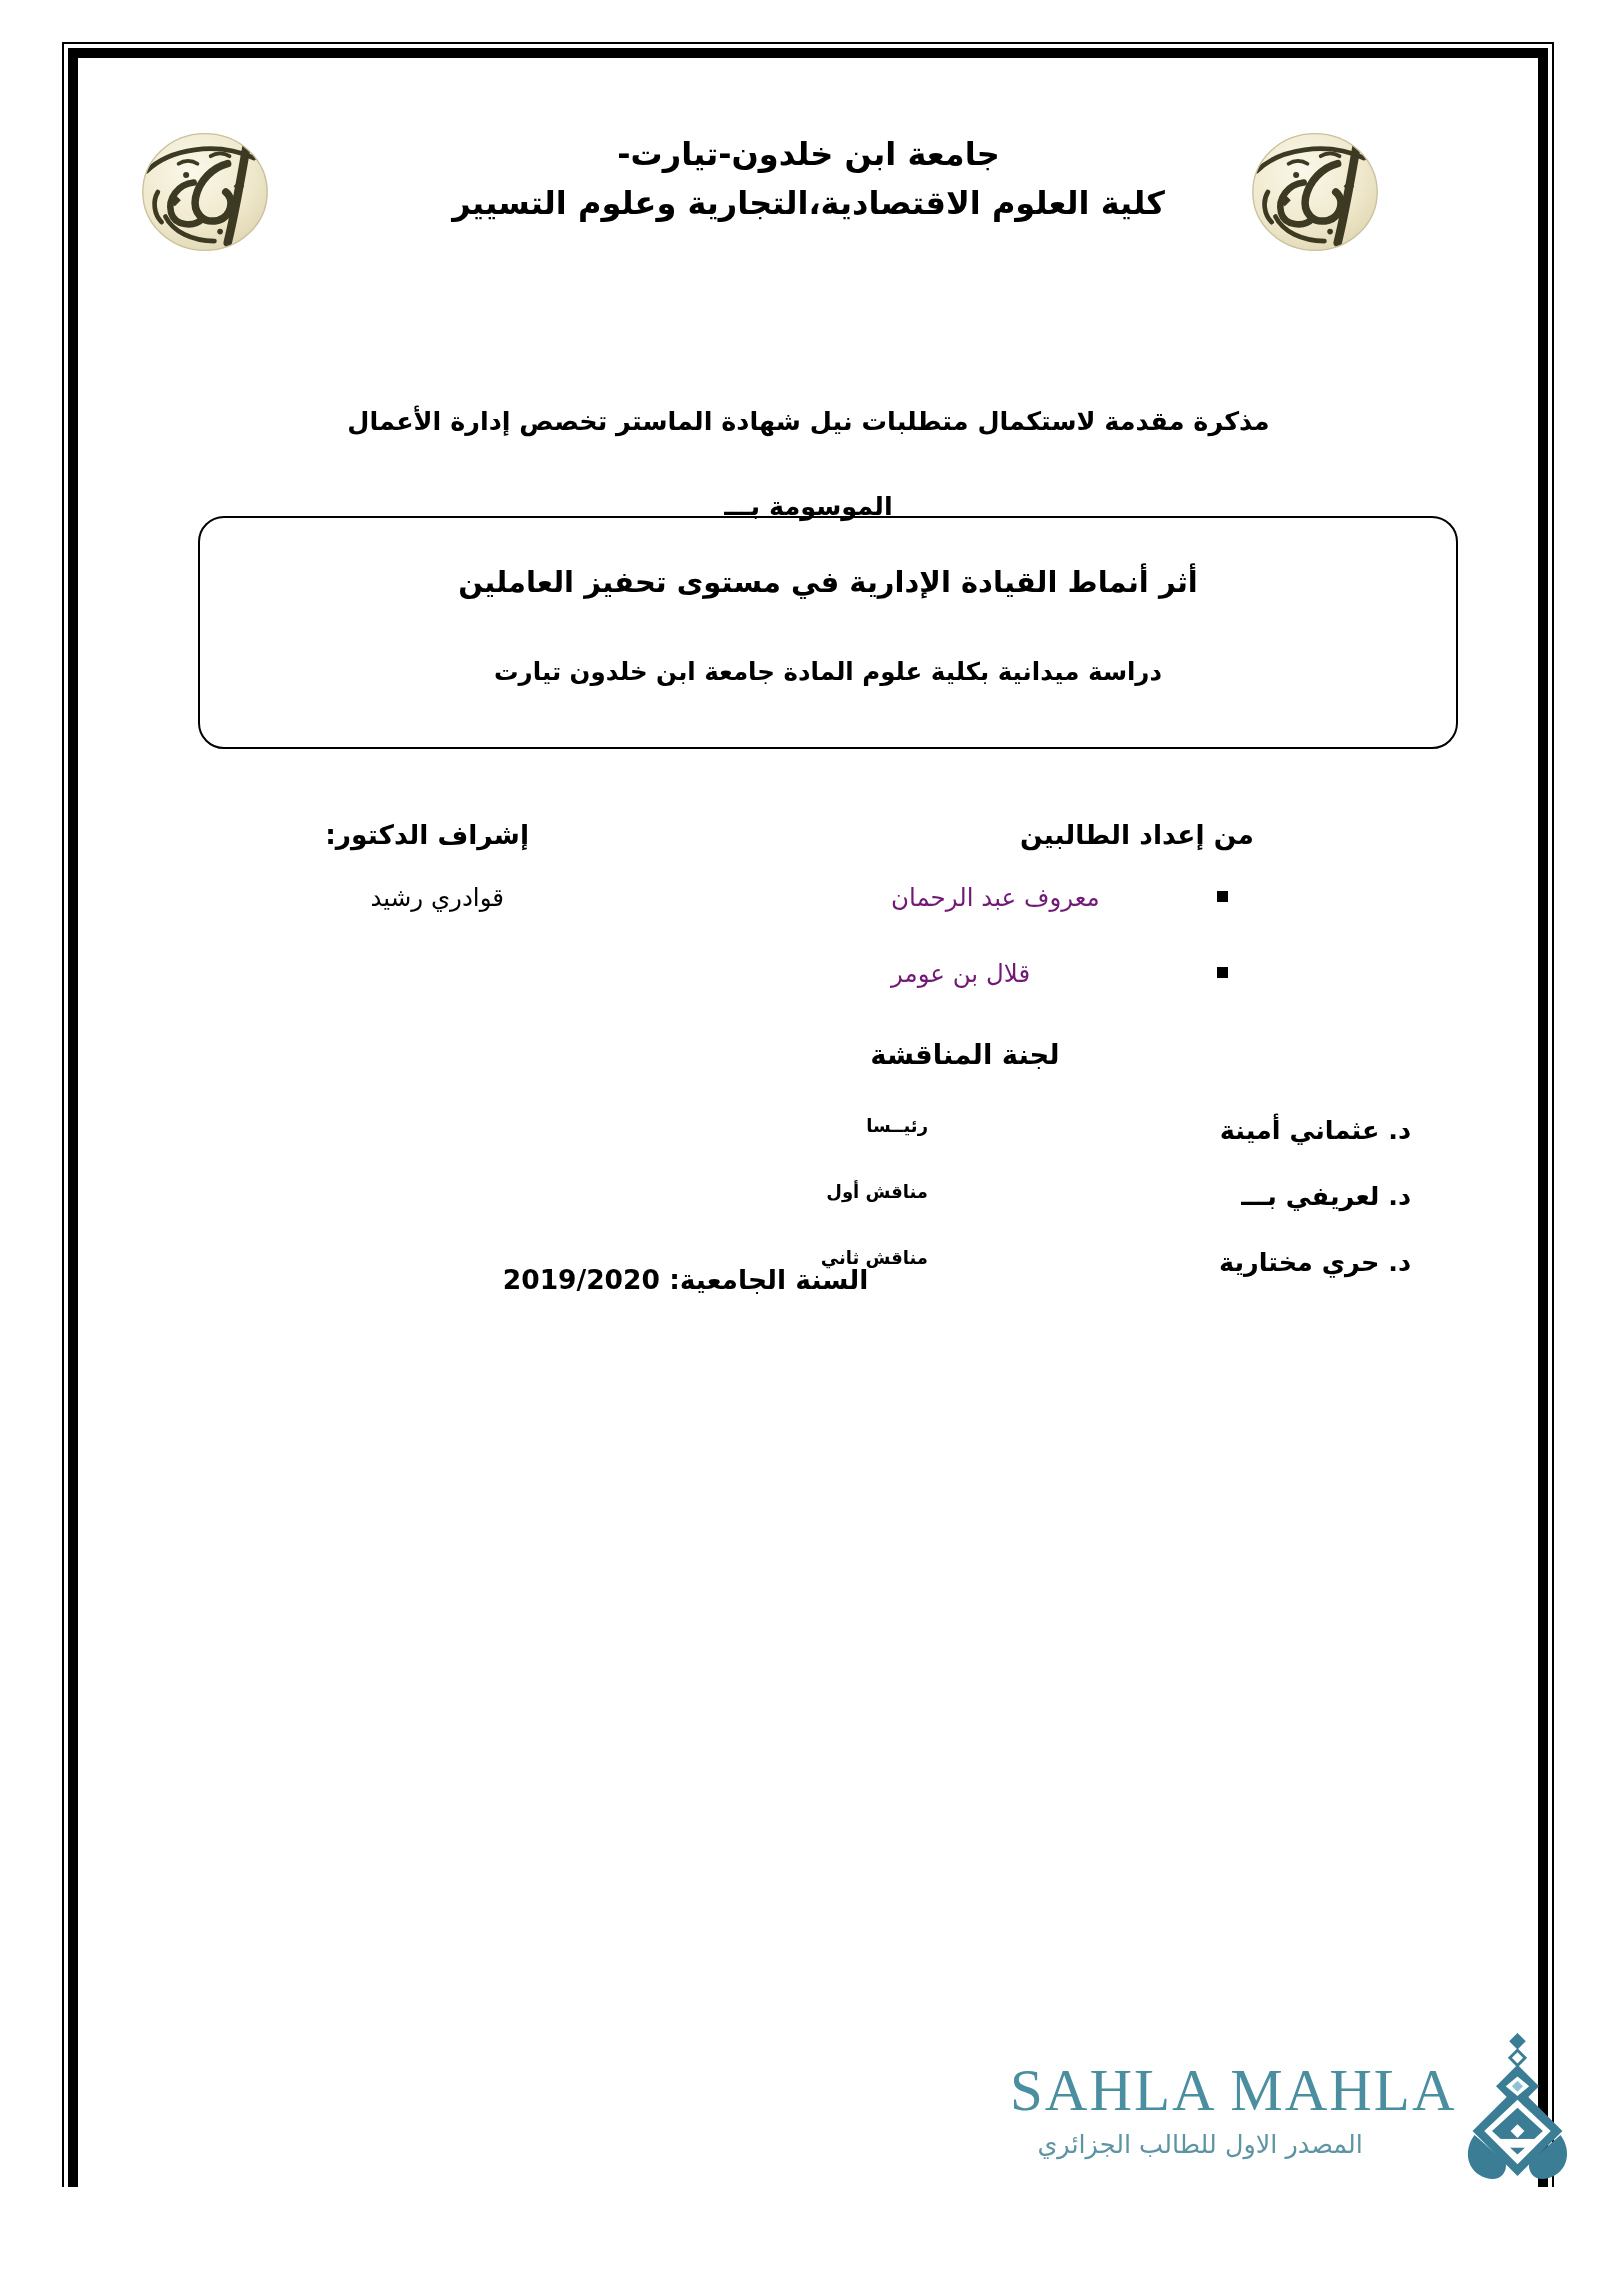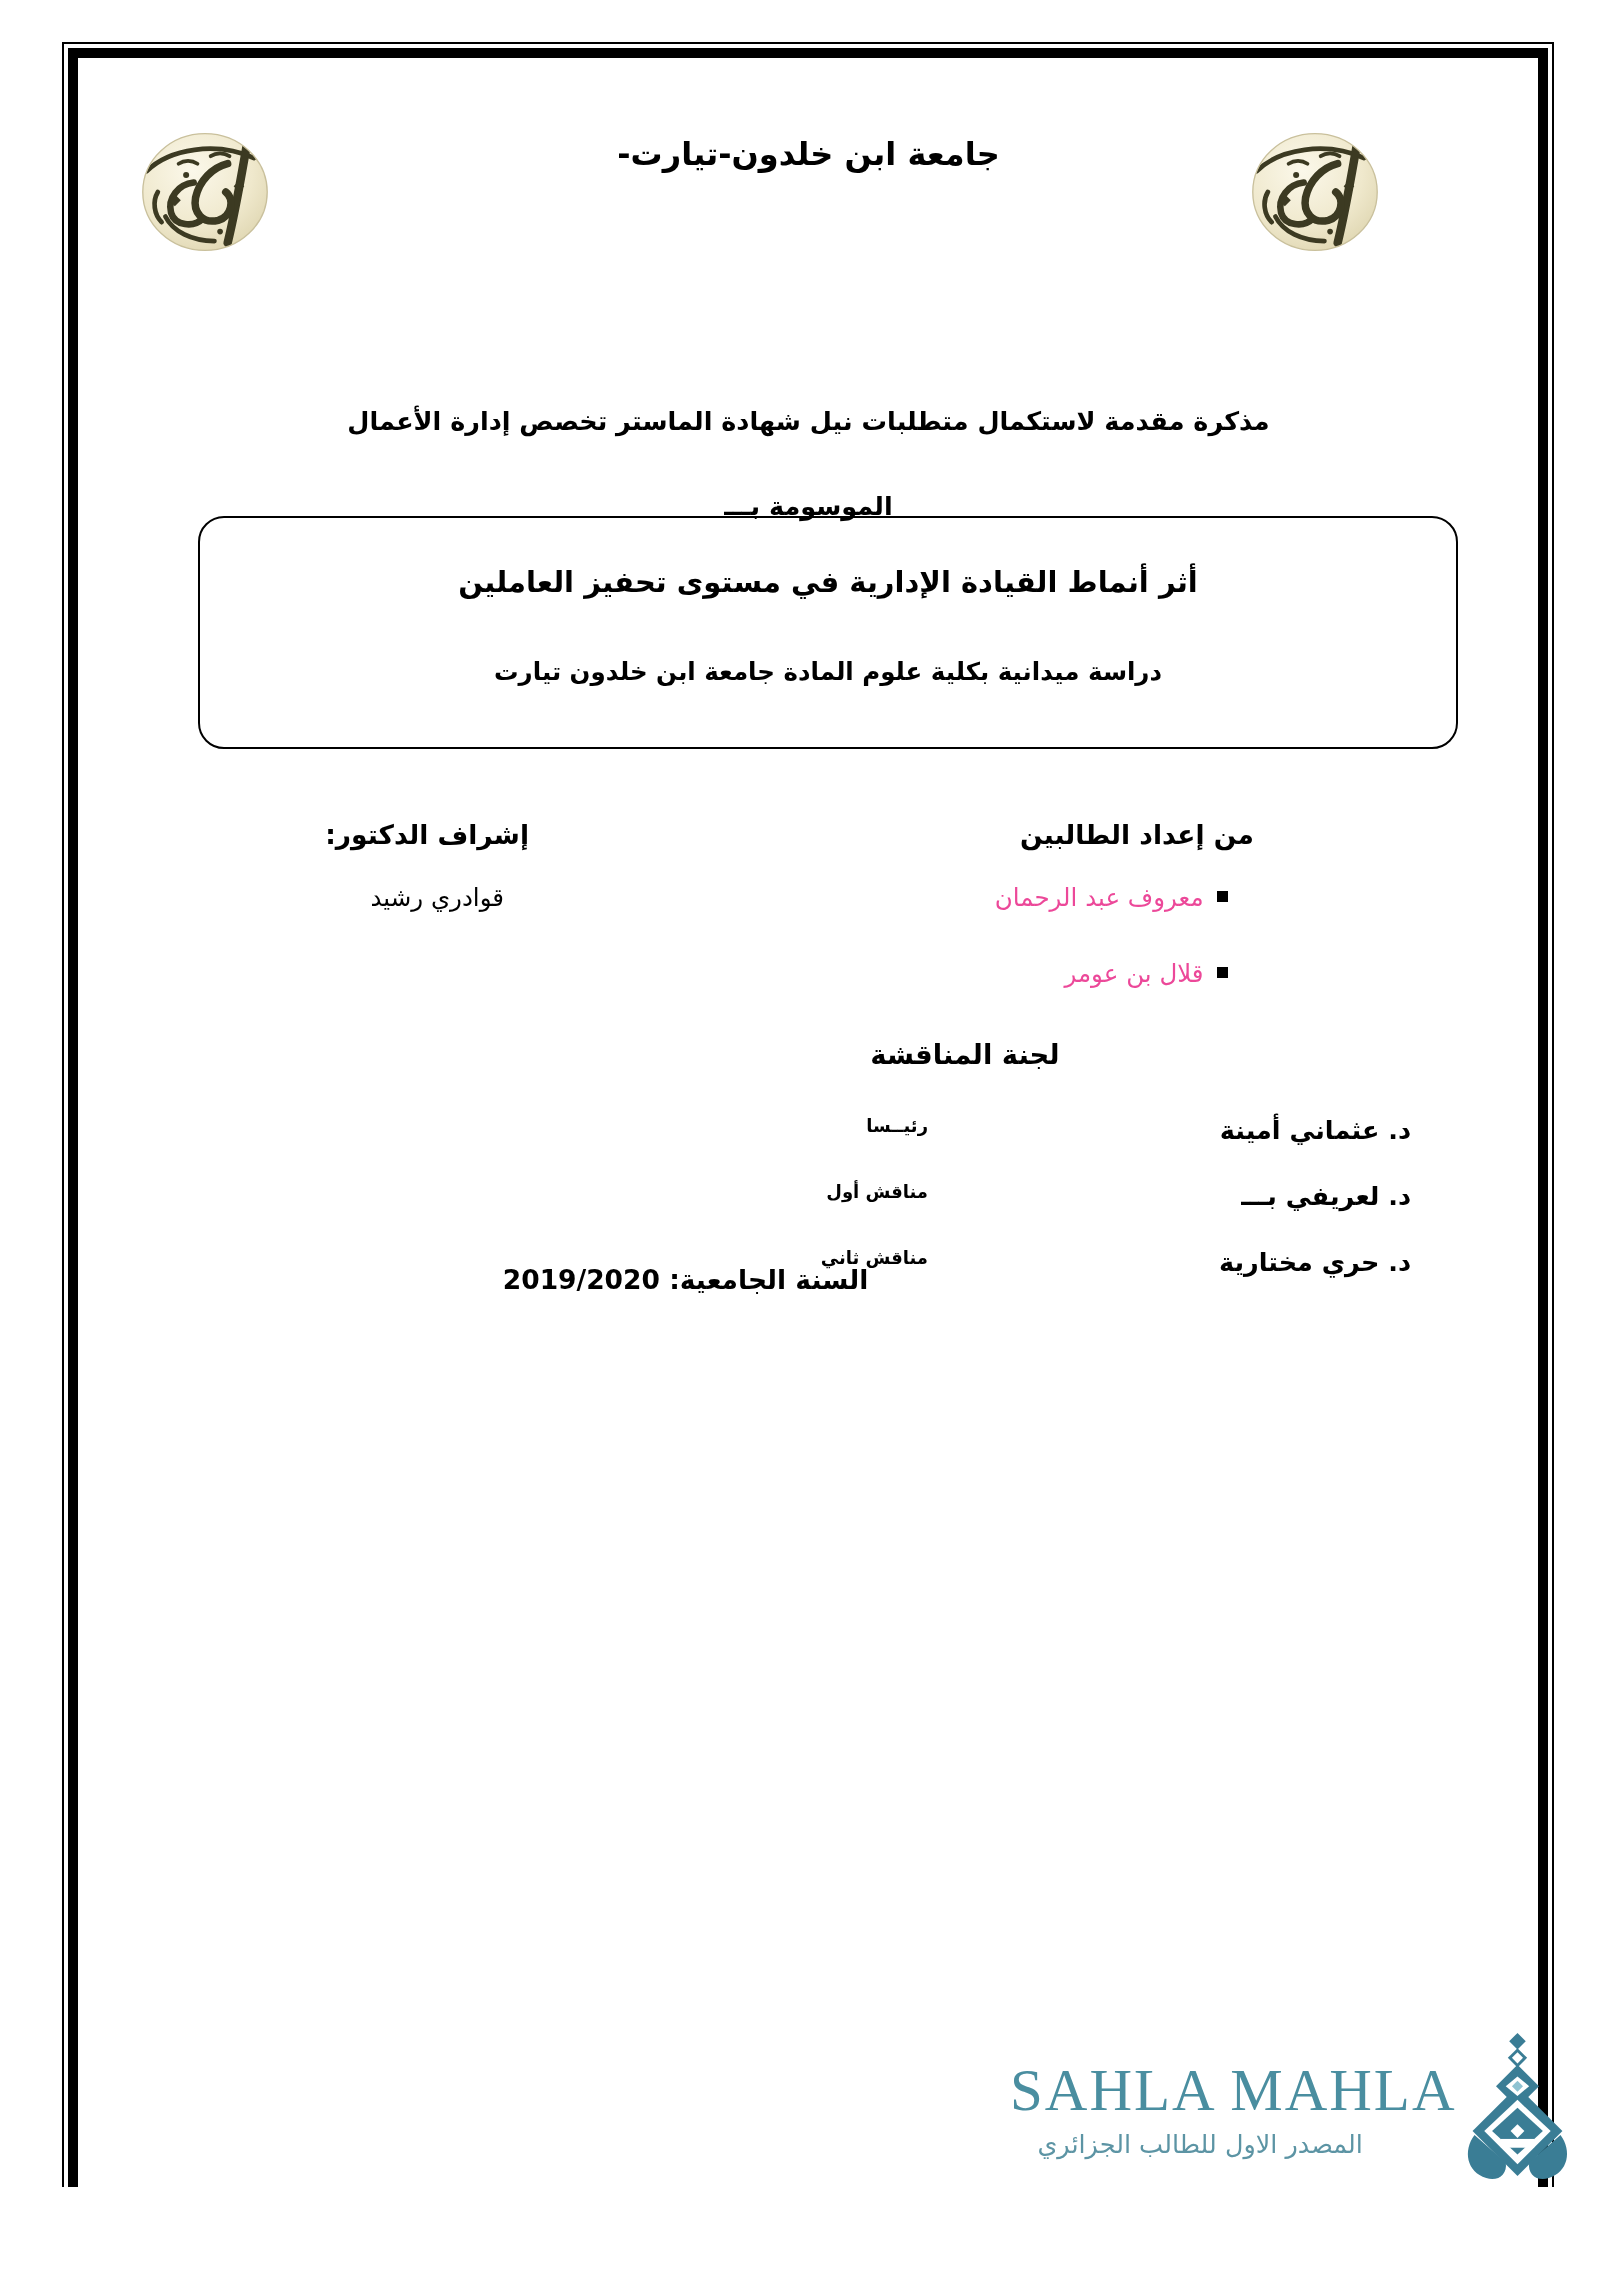--- a/index.html
+++ b/index.html
@@ -151,25 +151,25 @@
     font-size: 26.5px;
     font-weight: bold;
     color: #000;
     margin-bottom: 33px;
   }
   .auth-col.students .auth-head  { padding-right: 147px; }
   .auth-col.supervisor .auth-head{ padding-right: 167px; }
 
   .auth-item {
     font-size: 24.5px;
-    color: #ec4899;
+    color: #701a75;
     margin-bottom: 47px;
     display: flex;
     align-items: baseline;
-    justify-content: flex-start;
+    justify-content: space-between;
     padding-right: 173px;
   }
   .auth-bullet {
     display: inline-block;
     width: 10.8px;
     height: 10.8px;
     background: #000;
     margin-left: 13.7px;
     flex: none;
     position: relative;
@@ -357,20 +357,21 @@
           <rect x="112" y="60" width="8" height="8" transform="rotate(45 116 64)"></rect>
           <circle cx="60" cy="52" r="3.2"></circle>
           <circle cx="96" cy="112" r="3"></circle>
         </g>
         <ellipse cx="80" cy="70" rx="66" ry="62" fill="none" stroke="#c9c09c" stroke-width="1.4"></ellipse>
       </svg>
     </div>
 
     <div class="header">
       <div class="header-line l1">جامعة ابن خلدون-تيارت-</div>
+      <div class="header-line l2">كلية العلوم الاقتصادية،التجارية وعلوم التسيير</div>
     </div>
 
     <div class="degree">
       <div class="degree-main">مذكرة مقدمة لاستكمال متطلبات نيل شهادة الماستر تخصص إدارة الأعمال</div>
       <div class="degree-sub">الموسومة بـــ</div>
     </div>
 
     <div class="title-box">
       <div class="title-main">أثر أنماط القيادة الإدارية في مستوى تحفيز العاملين</div>
       <div class="title-sub">دراسة ميدانية بكلية علوم المادة جامعة ابن خلدون تيارت</div>

